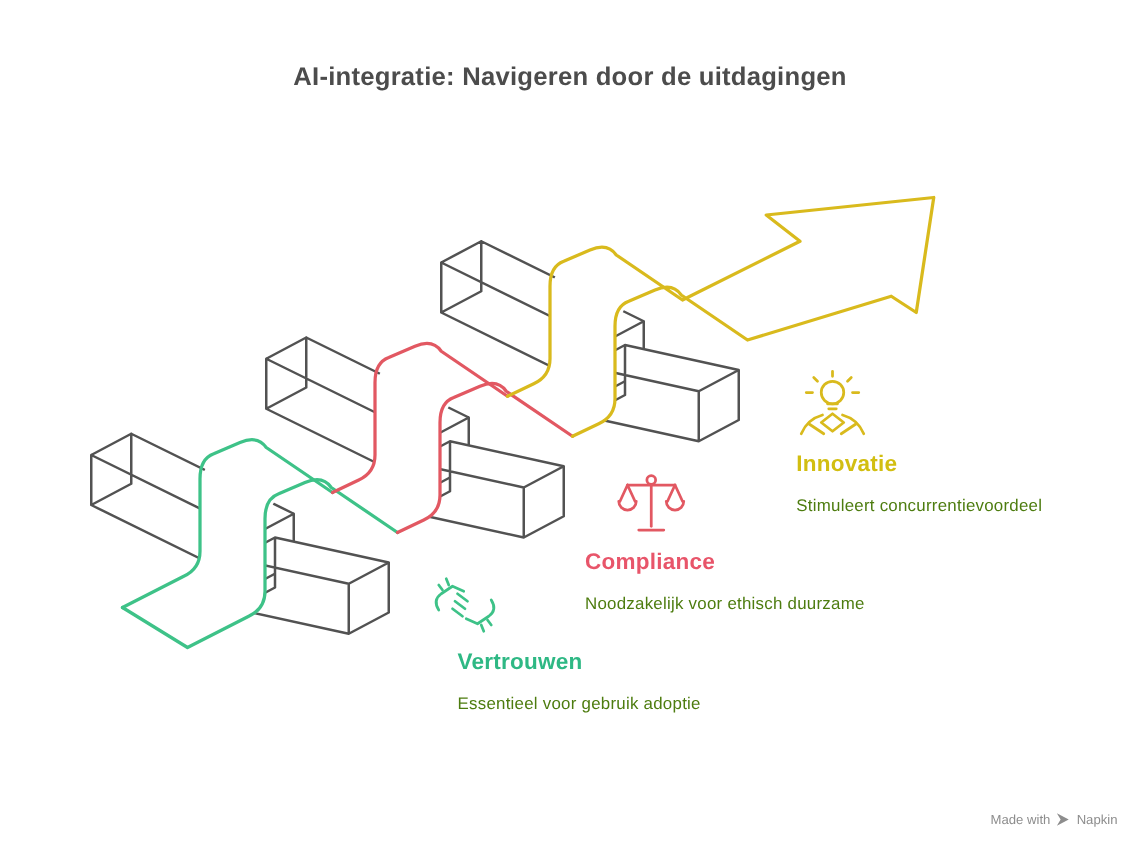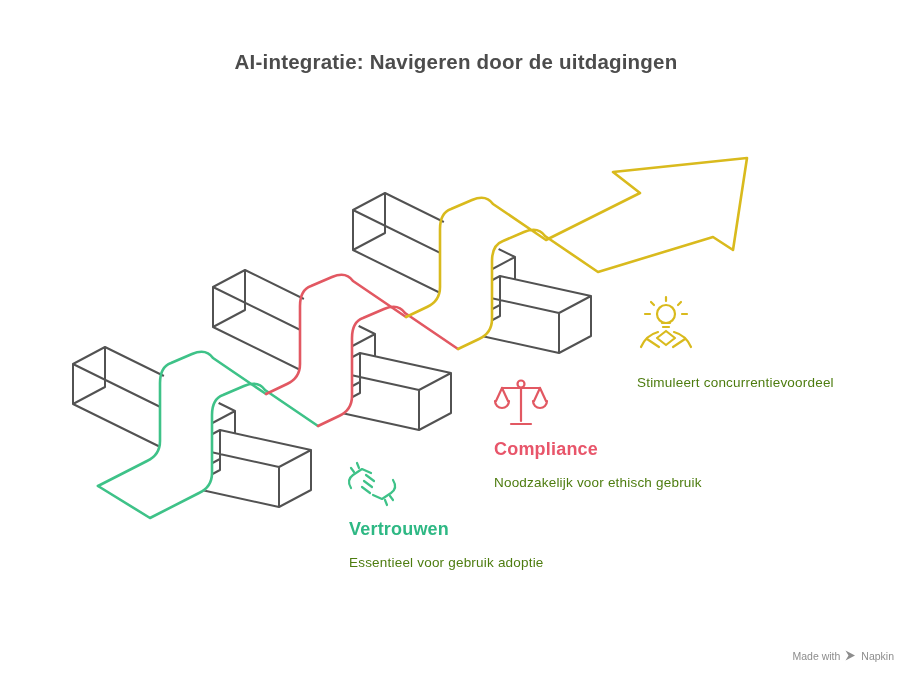--- a/index.html
+++ b/index.html
@@ -86,31 +86,32 @@
       <circle cx="29" cy="17" r="9"></circle>
       <path d="M25,26 h8 M26,30 h6"></path>
       <path d="M29,4 V0 M17,8 l-3,-3 M41,8 l3,-3 M13,17 h-5 M45,17 h5"></path>
       <path d="M29,34 l9,7 -9,7 -9,-7 Z"></path>
       <path d="M4,50 a26,26 0 0 1 17,-15"></path>
       <path d="M54,50 a26,26 0 0 0 -17,-15"></path>
       <path d="M10,42 l12,8 M48,42 l-12,8"></path>
     </g>
   </svg>
 
-  <div class="item" style="left:349px;top:518px">
+  <div class="item" style="left:366px;top:518px">
     <div class="item-label c-green">Vertrouwen</div>
     <div class="item-desc">Essentieel voor gebruik adoptie</div>
   </div>
 
-  <div class="item" style="left:494px;top:438px">
+  <div class="item" style="left:468px;top:438px">
     <div class="item-label c-red">Compliance</div>
-    <div class="item-desc">Noodzakelijk voor ethisch gebruik</div>
+    <div class="item-desc">Noodzakelijk voor ethisch duurzame</div>
   </div>
 
   <div class="item" style="left:637px;top:360px">
+    <div class="item-label c-yellow">Innovatie</div>
     <div class="item-desc">Stimuleert concurrentievoordeel</div>
   </div>
 
   <div class="watermark">
     <span>Made with</span>
     <svg width="11" height="11" viewBox="0 0 11 11">
       <path d="M0.5,10.5 L10,5.5 L0.5,0.5 L3.5,5.5 Z" fill="#8d8d8d"></path>
     </svg>
     <span>Napkin</span>
   </div>

